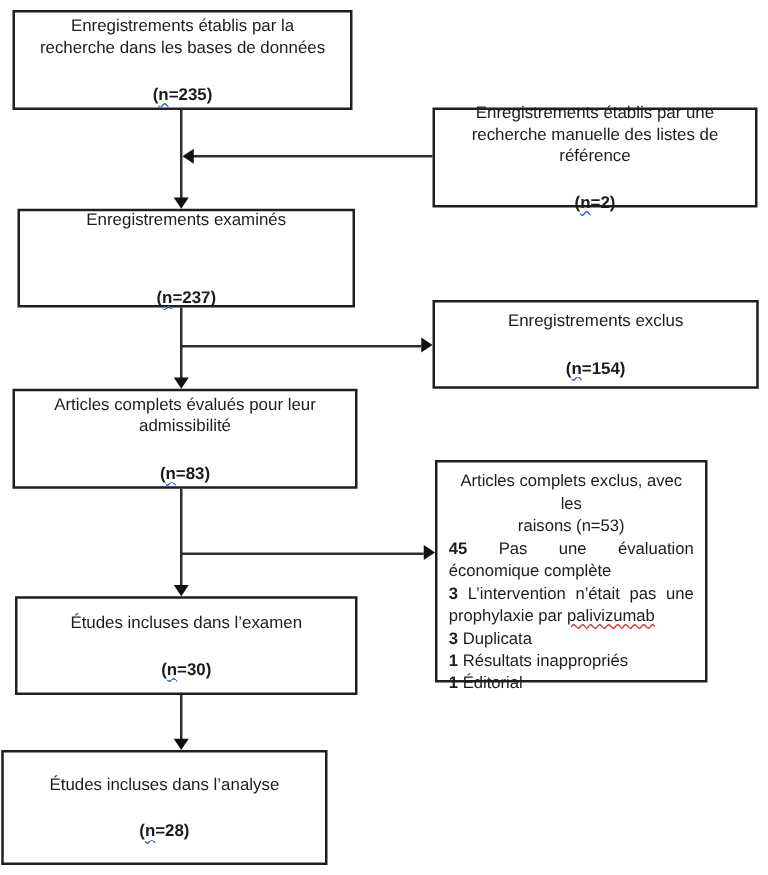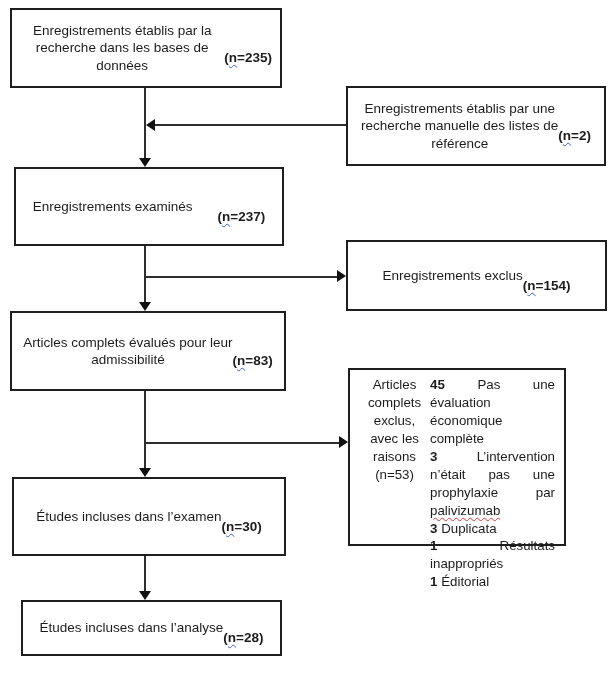--- a/index.html
+++ b/index.html
@@ -3,21 +3,21 @@
 <meta charset="utf-8">
 <title>Flow Diagram</title>
 <style>
   html,body{margin:0;padding:0;background:#ffffff;}
   .canvas{
     position:relative;width:614px;height:700px;background:#ffffff;
     font-family:"Liberation Sans",sans-serif;color:#1c1c1c;overflow:hidden;
   }
   .box{
     position:absolute;box-sizing:border-box;border:2px solid #1f1f1f;background:#ffffff;
-    display:flex;flex-direction:row;justify-content:center;align-items:center;
+    display:flex;flex-direction:column;justify-content:center;align-items:center;
     text-align:center;padding:4px 8px;font-size:13.5px;line-height:1.28;
   }
   .box-title{white-space:pre-line;}
   .box-count{font-weight:700;margin-top:20px;}
   .reasons-box{
     justify-content:flex-start;align-items:stretch;text-align:left;
     padding:6px 9px 4px 9px;line-height:1.35;font-size:13.3px;
   }
   .reasons-header{text-align:center;}
   .bold{font-weight:400;}
@@ -40,21 +40,21 @@
   .arr-left{border-top:6px solid transparent;border-bottom:6px solid transparent;border-right:9px solid #111111;}
 
   
   #box-db        {left:10px;  top:8px;   width:272px; height:80px;}
   #box-manual    {left:346px; top:86px;  width:260px; height:80px;}
   #box-screened  {left:14px;  top:167px; width:270px; height:79px;gap:25px;}
   #box-excluded  {left:346px; top:240px; width:261px; height:71px;}
   #box-fulltext  {left:10px;  top:311px; width:276px; height:80px;}
   #box-ftexcl    {left:348px; top:368px; width:218px; height:178px;}
   #box-review    {left:12px;  top:477px; width:274px; height:79px;}
-  #box-analysis  {left:21px;  top:600px; width:261px; height:56px;}
+  #box-analysis  {left:1px;  top:600px; width:261px; height:92px;}
 
   
   #v1{left:144px;top:88px; height:72px;}
   #a1{left:139px;top:158px;}
   #h1{left:154px;top:124px;width:192px;}
   #a2{left:146px;top:119px;}
   #v2{left:144px;top:246px;height:57px;}
   #a3{left:139px;top:302px;}
   #h2{left:145px;top:276px;width:192px;}
   #a4{left:337px;top:270px;}

